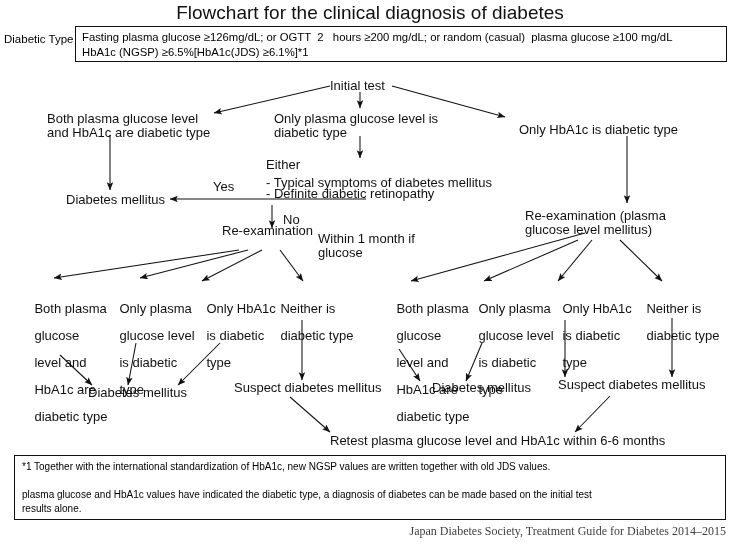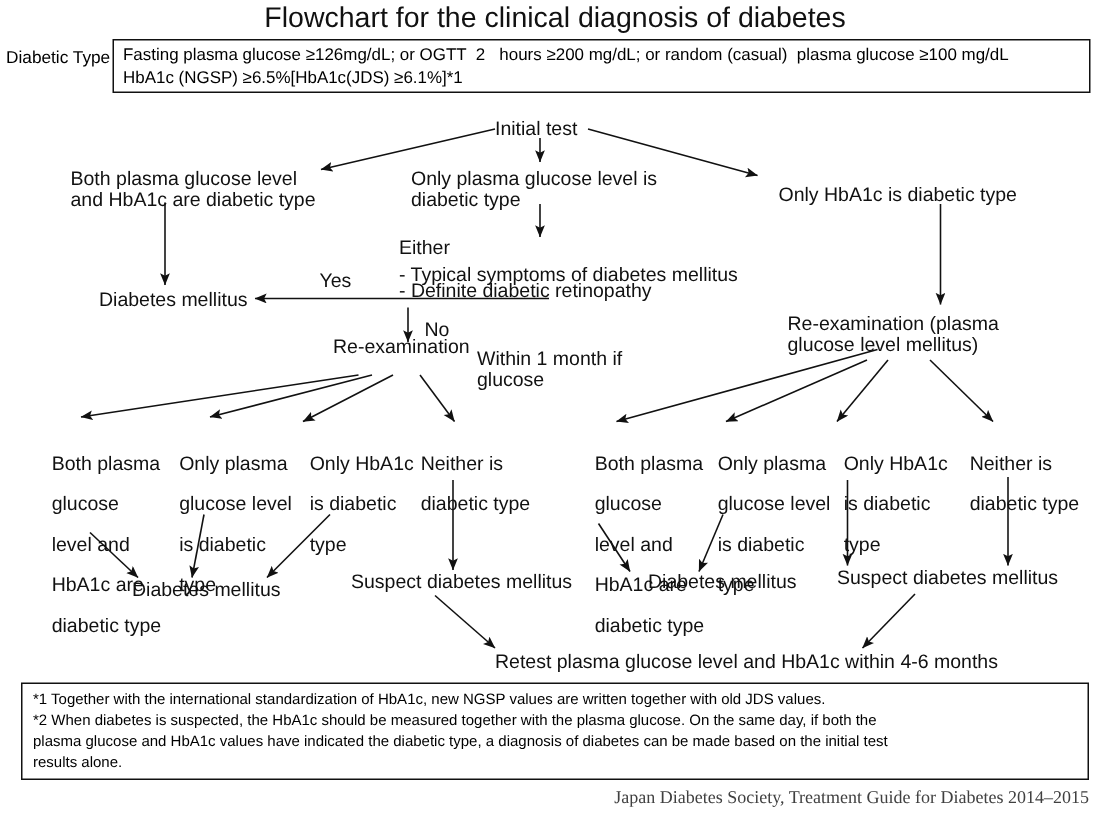--- a/index.html
+++ b/index.html
@@ -162,24 +162,23 @@
   <div class="t" style="left:632px;top:288px;">
     <span>Neither is</span><br>
     <span>diabetic type</span>
   </div>
 
   <div class="t" style="left:88px;top:386px;">Diabetes mellitus</div>
   <div class="t" style="left:234px;top:381px;">Suspect diabetes mellitus</div>
   <div class="t" style="left:432px;top:381px;">Diabetes mellitus</div>
   <div class="t" style="left:558px;top:378px;">Suspect diabetes mellitus</div>
 
-  <div class="t" style="left:330px;top:434px;">Retest plasma glucose level and HbA1c within 4-6 months</div>
+  <div class="t" style="left:330px;top:434px;">Retest plasma glucose level and HbA1c within 6-6 months</div>
 
   <div class="footbox">
     <div class="fl" style="top:4px;">*1 Together with the international standardization of HbA1c, new NGSP values are written together with old JDS values.</div>
-    <div class="fl" style="top:18px;">*2 When diabetes is suspected, the HbA1c should be measured together with the plasma glucose. On the same day, if both the</div>
     <div class="fl" style="top:32px;">plasma glucose and HbA1c values have indicated the diabetic type, a diagnosis of diabetes can be made based on the initial test</div>
     <div class="fl" style="top:46px;">results alone.</div>
   </div>
 
   <div class="credit">Japan Diabetes Society, Treatment Guide for Diabetes 2014–2015</div>
 
 </div>
 
 </body></html>

